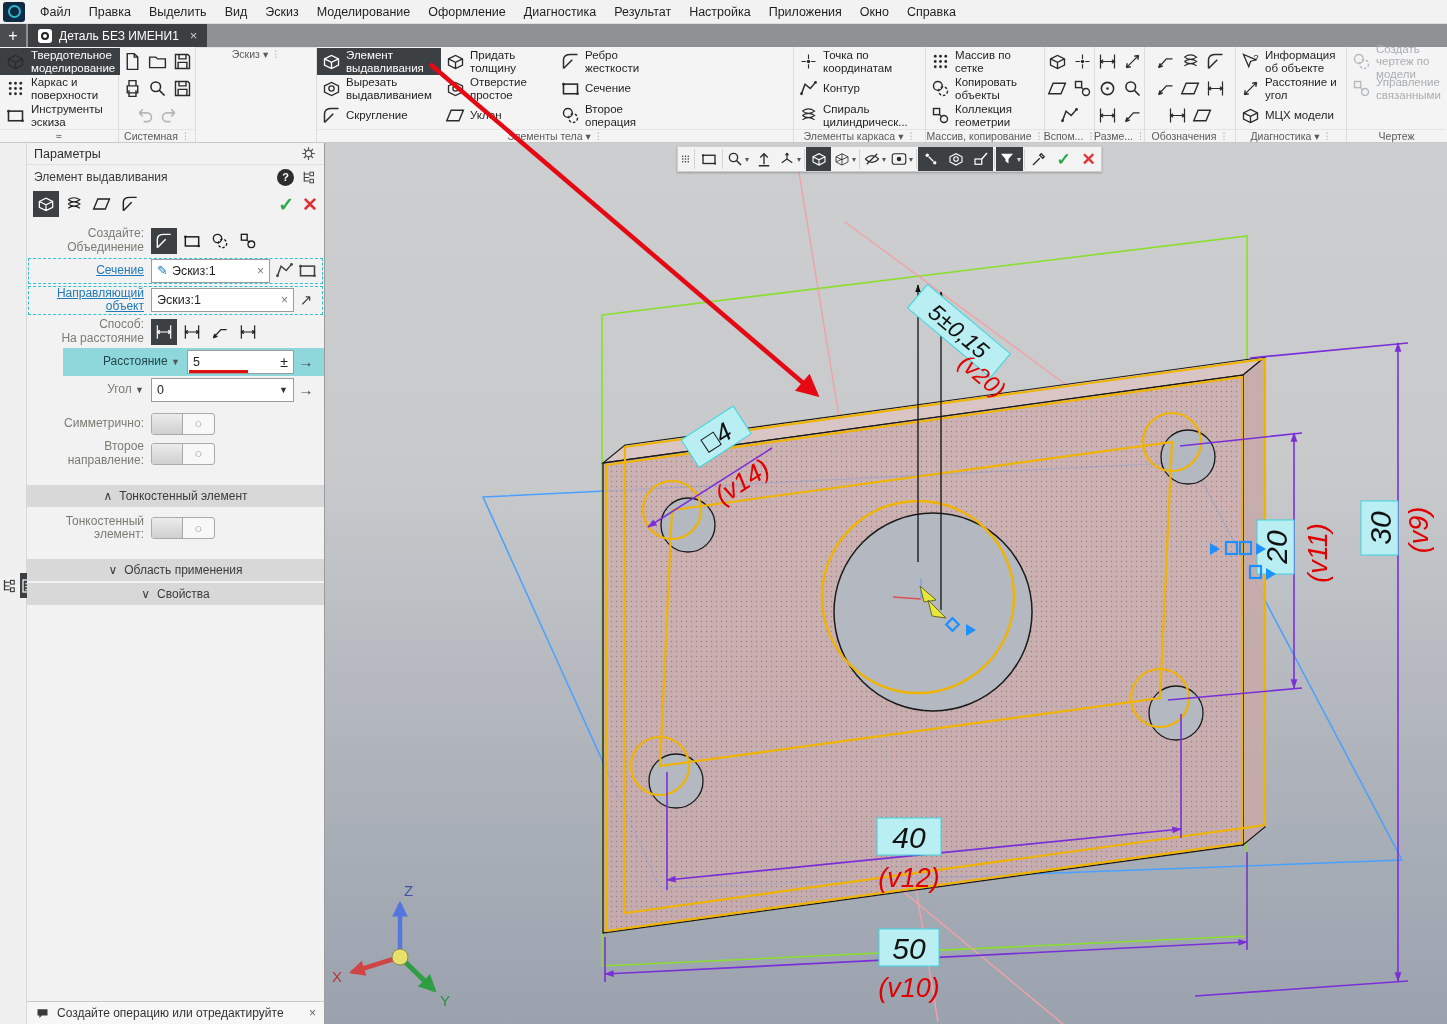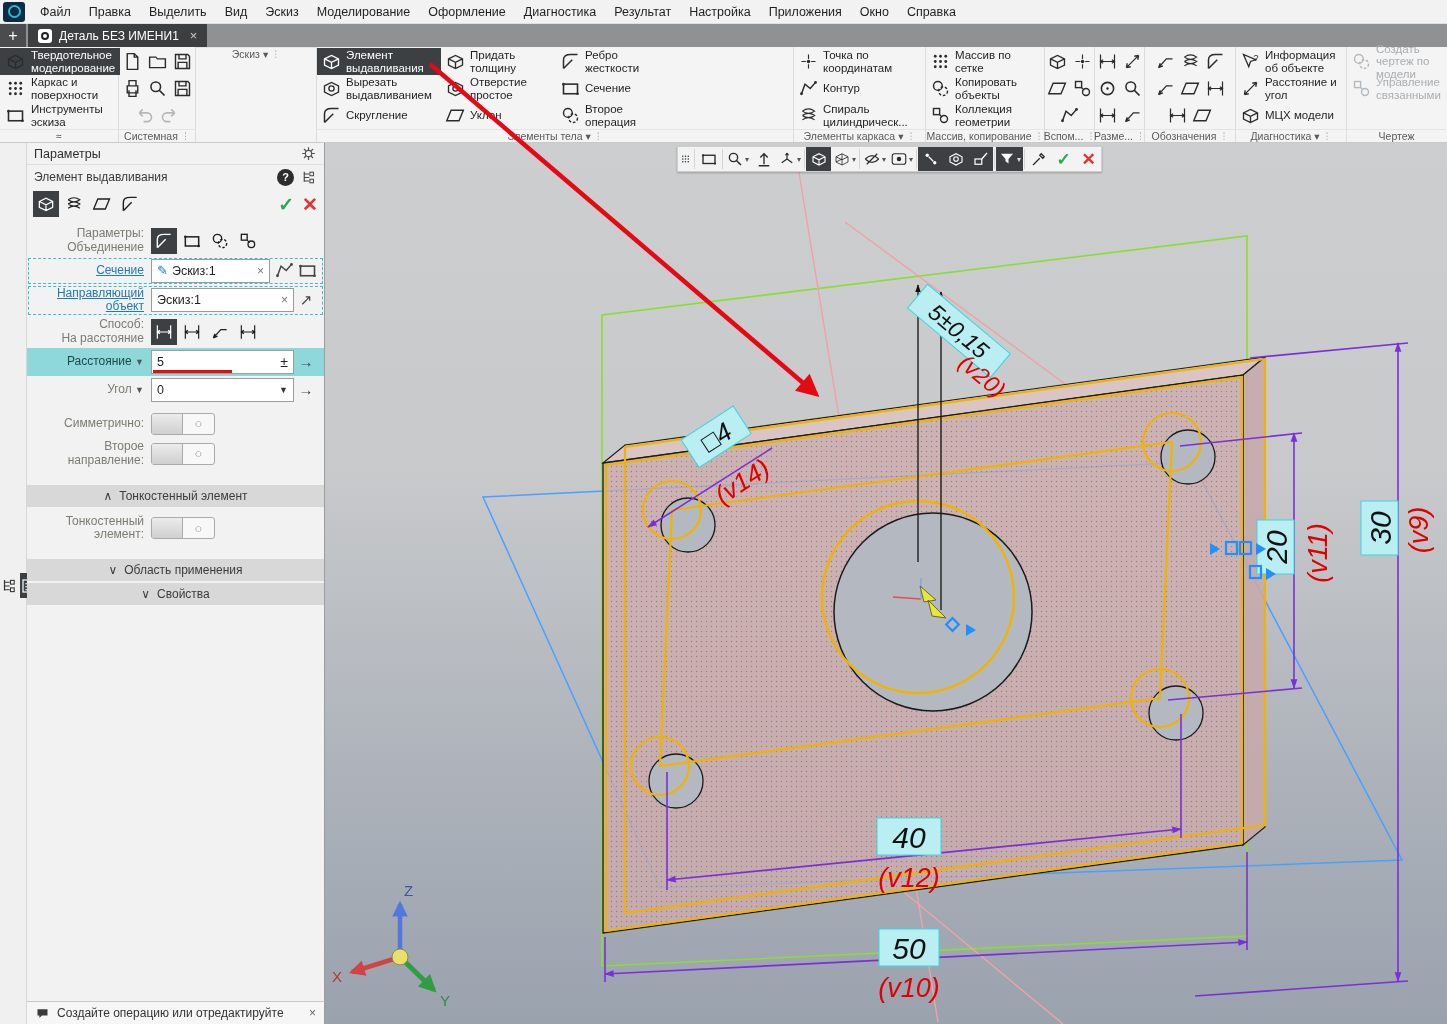--- a/index.html
+++ b/index.html
@@ -58,21 +58,21 @@
   .ok{color:#2aa84a;} .nx{color:#e03434;}
   .prow{display:flex;align-items:center;padding:2px 6px;min-height:28px;position:relative;}
   .plabel{width:118px;text-align:right;color:#7b7b74;font-size:12px;padding-right:7px;flex:none;line-height:1.15;}
   .plabel a{color:#2079b8;text-decoration:underline;}
   .plabel .cdn{font-size:9px;color:#555;}
   .pics{display:flex;gap:2px;align-items:center;}
   .pfield{flex:1;height:24px;background:#fff;border:1px solid #9c9c9c;display:flex;align-items:center;gap:4px;padding:0 5px;font-size:12.5px;position:relative;}
   .pfield .xico{margin-left:auto;color:#777;font-size:12px;}
   .pencil{color:#2079b8;font-size:13px;}
   .dashed{outline:1px dashed #35c0cd;outline-offset:-2px;}
-  .hl{background:#8ed7db;}
+  .hl{background:#8ed7db;margin-left:36px;}
   .redbar{position:absolute;left:1px;bottom:0px;width:56%;height:3px;background:#e01010;}
   .goarr{width:24px;text-align:center;color:#444;font-size:15px;flex:none;}
   .tgl{width:64px;height:22px;border:1px solid #aaa;border-radius:3px;display:flex;background:#f8f8f8;overflow:hidden;}
   .tgl .knob{width:31px;background:linear-gradient(#ececec,#cfcfcf);border-right:1px solid #aaa;}
   .tgl .o{flex:1;display:flex;align-items:center;justify-content:center;color:#8f8f8f;font-size:13px;}
   .phead{background:#d8d8d8;margin:3px 0 0 0;height:22px;display:flex;align-items:center;justify-content:center;gap:7px;font-size:12px;color:#3c3c3c;}
   .pstatus{position:absolute;left:27px;bottom:0;width:298px;height:23px;background:#f6f6f6;border-top:1px solid #c9c9c9;border-right:1px solid #9c9c9c;display:flex;align-items:center;gap:7px;padding:0 8px;font-size:12px;color:#333;}
   .pstatus .xico{margin-left:auto;color:#666;}
   
   .viewport{position:absolute;left:325px;top:0;width:1122px;height:881px;background:linear-gradient(180deg,#cdcecf 0%,#c7c9cb 38%,#adb2ba 72%,#9aa2ae 100%);overflow:hidden;}
@@ -698,21 +698,21 @@
             <span class="icn"><svg viewBox="0 0 24 24">
                 <use href="#s-fillet"></use>
               </svg></span>
           </div>
         <span style="flex:1"></span>
         <span class="okx ok">✓</span>
         <span class="okx nx">✕</span>
       </div>
 
       <div class="prow" style="margin-top:6px">
-        <div class="plabel"><span>Параметры:</span><br><span>Объединение</span></div>
+        <div class="plabel"><span>Создайте:</span><br><span>Объединение</span></div>
         <div class="pics">
           <div class="pi sel">
               <span class="icn"><svg viewBox="0 0 24 24">
                   <use href="#s-fillet"></use>
                 </svg></span>
             </div>
           <div class="pi">
               <span class="icn"><svg viewBox="0 0 24 24">
                   <use href="#s-rect"></use>
                 </svg></span>

